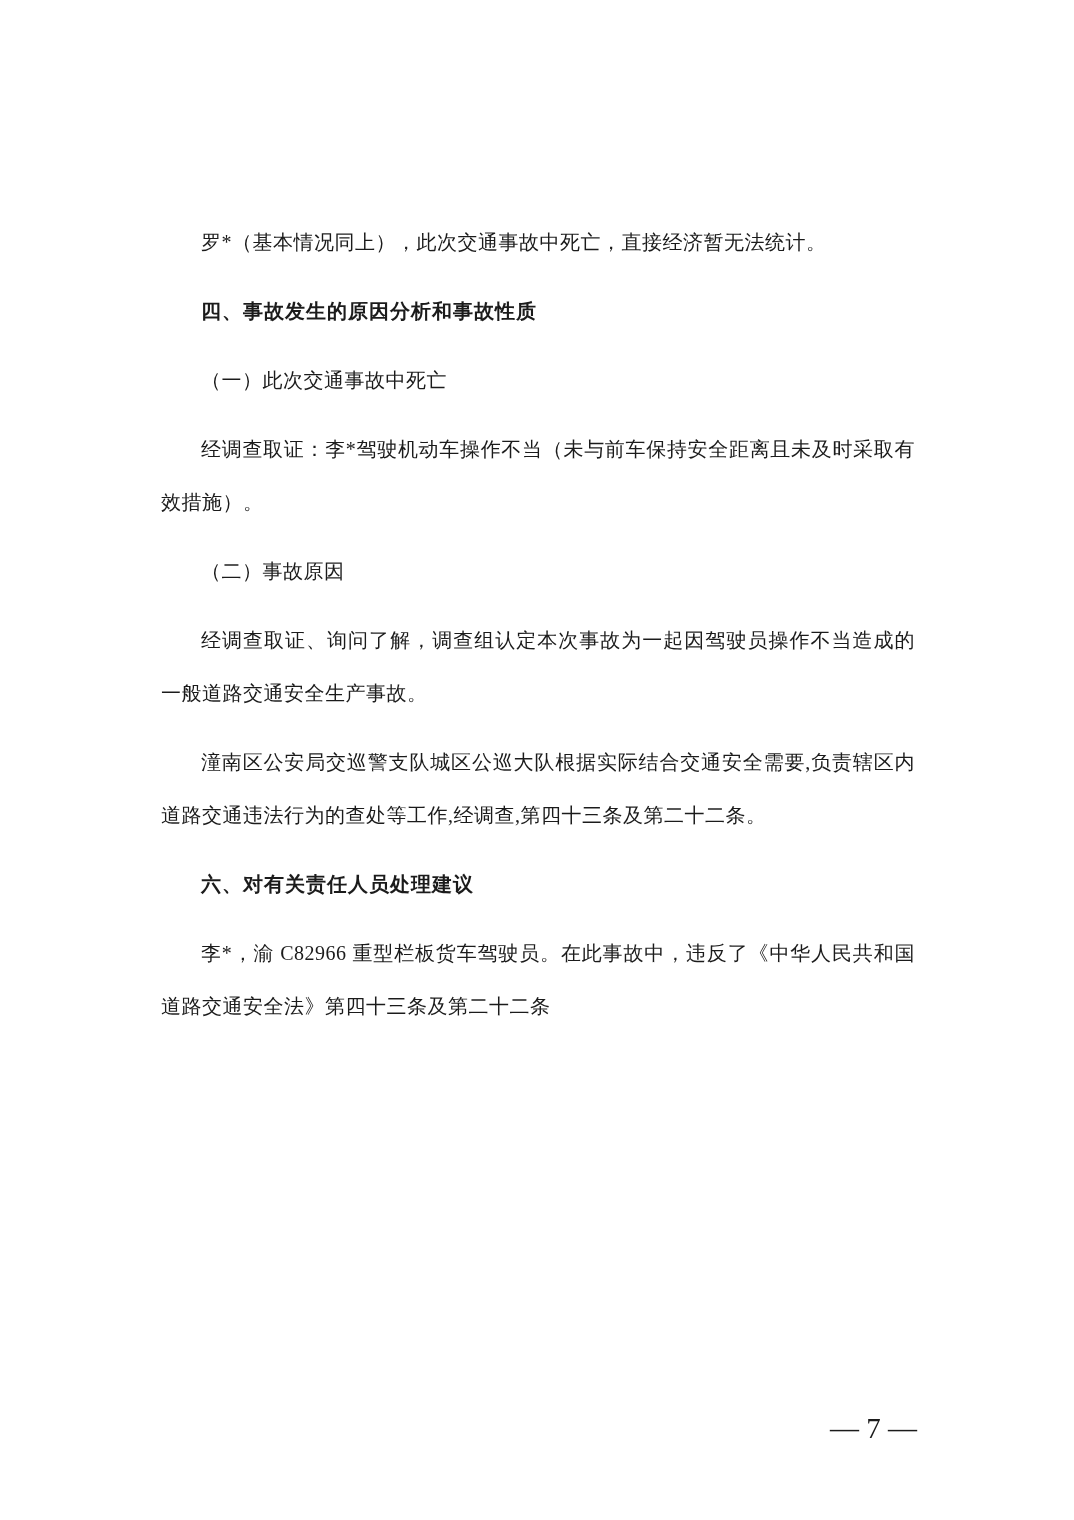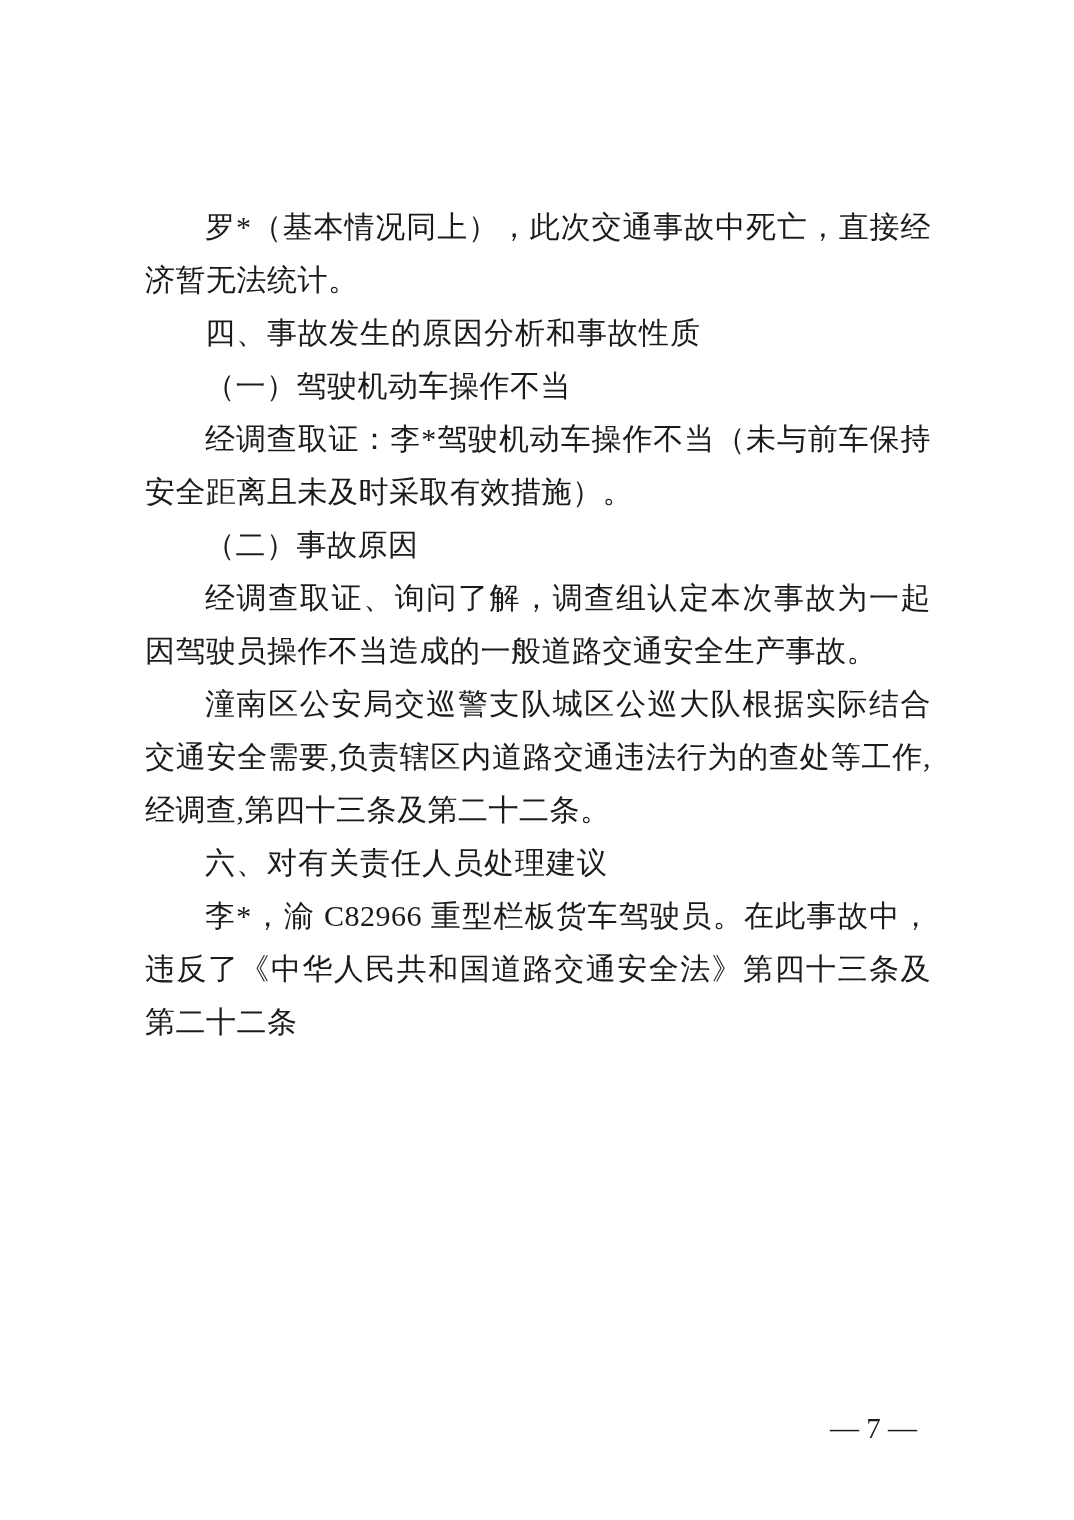--- a/index.html
+++ b/index.html
@@ -16,31 +16,31 @@
     font-family: "Liberation Serif", serif;
     color: #1b1b1b;
   }
   .doc-body {
     position: absolute;
     left: 145px;
     top: 200px;
     width: 786px;
   }
   .para {
-    margin: 0;
-    font-size: 30px;
+    margin: 16px;
+    font-size: 20px;
     line-height: 53px;
     text-align: justify;
     text-indent: 2em;
     letter-spacing: 0.5px;
     word-break: break-all;
   }
   .para.heading {
     font-family: "Liberation Sans", sans-serif;
-    font-weight: normal;
+    font-weight: bold;
     letter-spacing: 1px;
     text-align: left;
   }
   .para.subheading {
     font-family: "Liberation Serif", serif;
     font-weight: normal;
     text-align: left;
   }
   .page-number {
     position: absolute;
@@ -53,21 +53,21 @@
     white-space: nowrap;
   }
 </style>
 </head>
 <body>
 
 <div class="page">
   <div class="doc-body">
     <p class="para body">罗*（基本情况同上），此次交通事故中死亡，直接经济暂无法统计。</p>
     <p class="para heading">四、事故发生的原因分析和事故性质</p>
-    <p class="para subheading">（一）驾驶机动车操作不当</p>
+    <p class="para subheading">（一）此次交通事故中死亡</p>
     <p class="para body">经调查取证：李*驾驶机动车操作不当（未与前车保持安全距离且未及时采取有效措施）。</p>
     <p class="para subheading">（二）事故原因</p>
     <p class="para body">经调查取证、询问了解，调查组认定本次事故为一起因驾驶员操作不当造成的一般道路交通安全生产事故。</p>
     <p class="para body">潼南区公安局交巡警支队城区公巡大队根据实际结合交通安全需要,负责辖区内道路交通违法行为的查处等工作,经调查,第四十三条及第二十二条。</p>
     <p class="para heading">六、对有关责任人员处理建议</p>
     <p class="para body">李*，渝 C82966 重型栏板货车驾驶员。在此事故中，违反了《中华人民共和国道路交通安全法》第四十三条及第二十二条</p>
   </div>
 
   <div class="page-number">— 7 —</div>
 </div>

